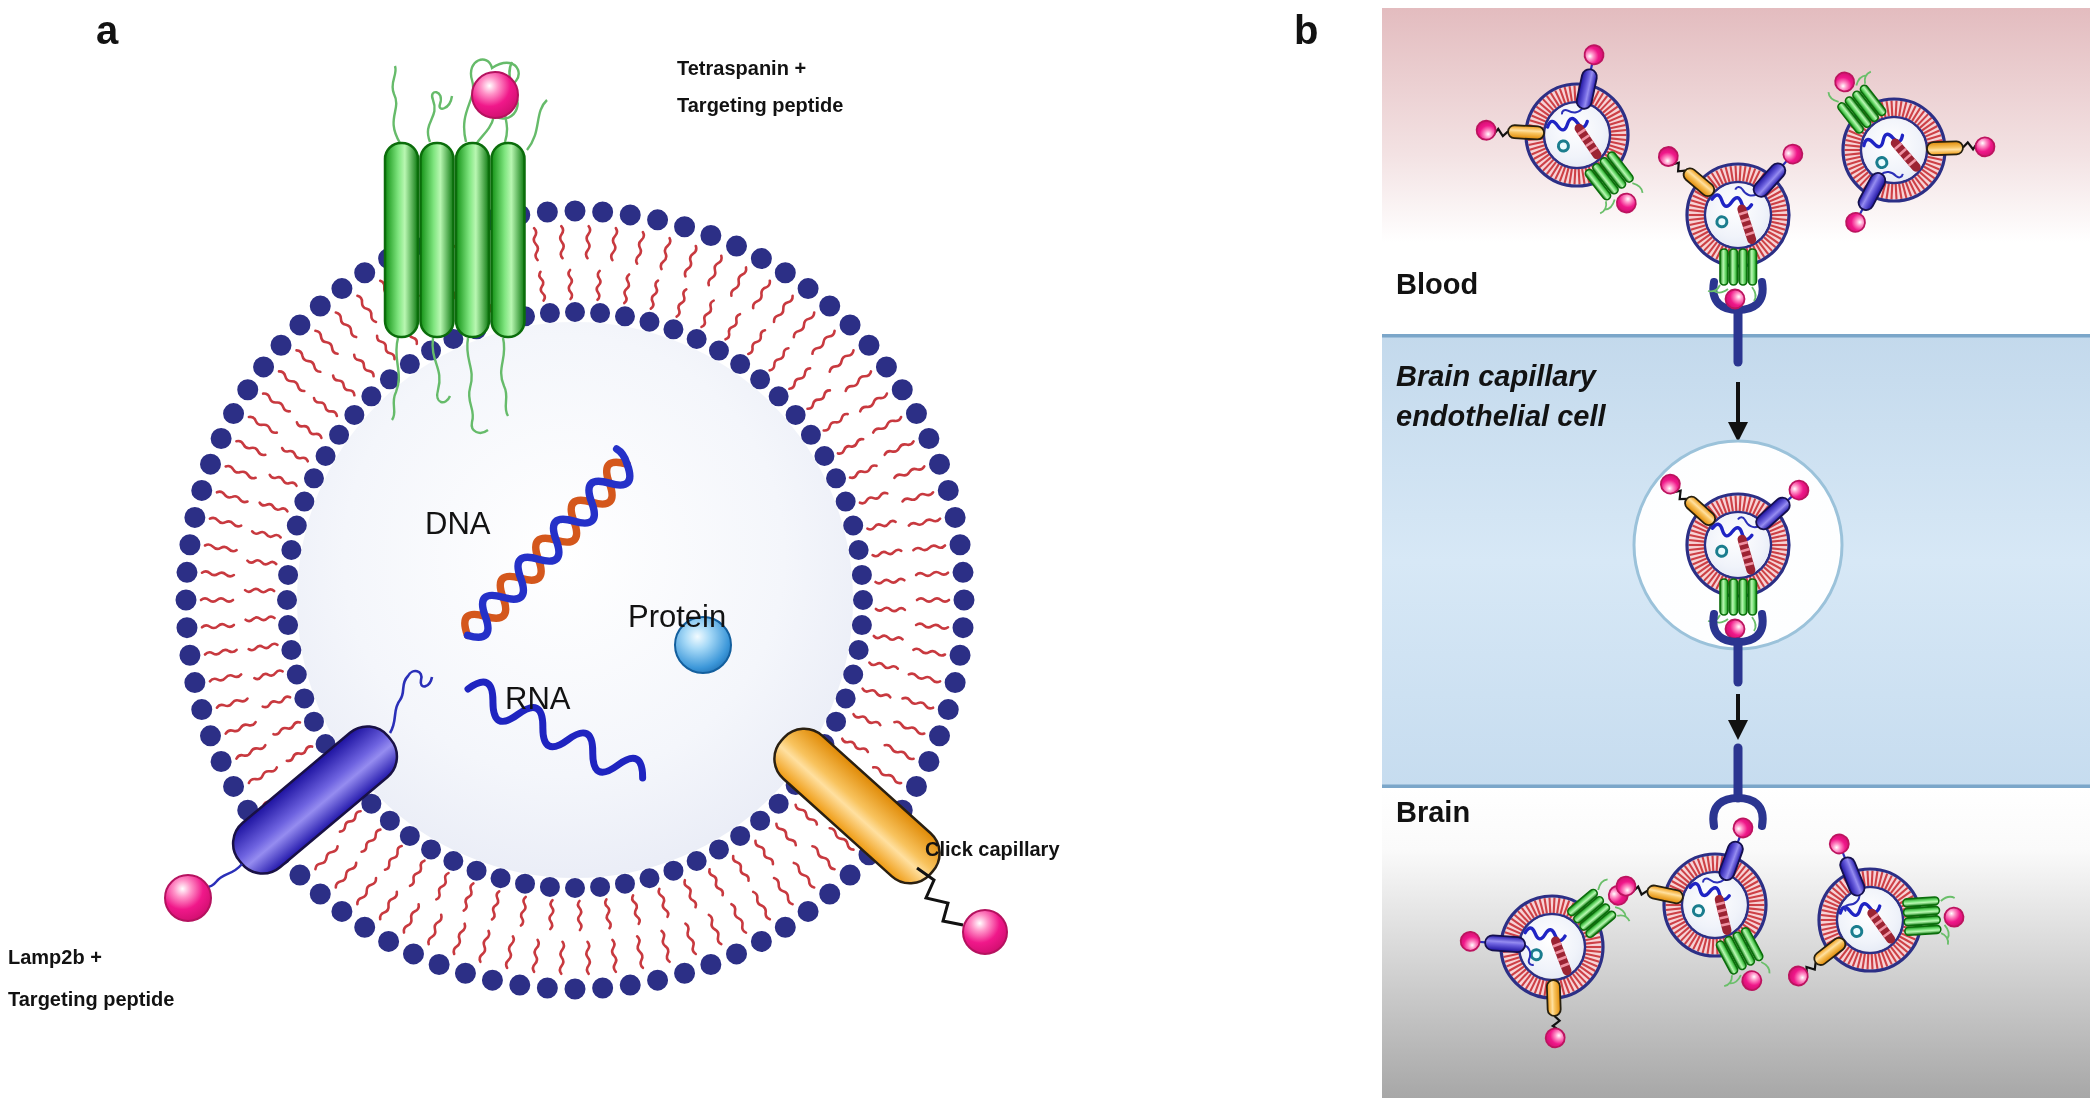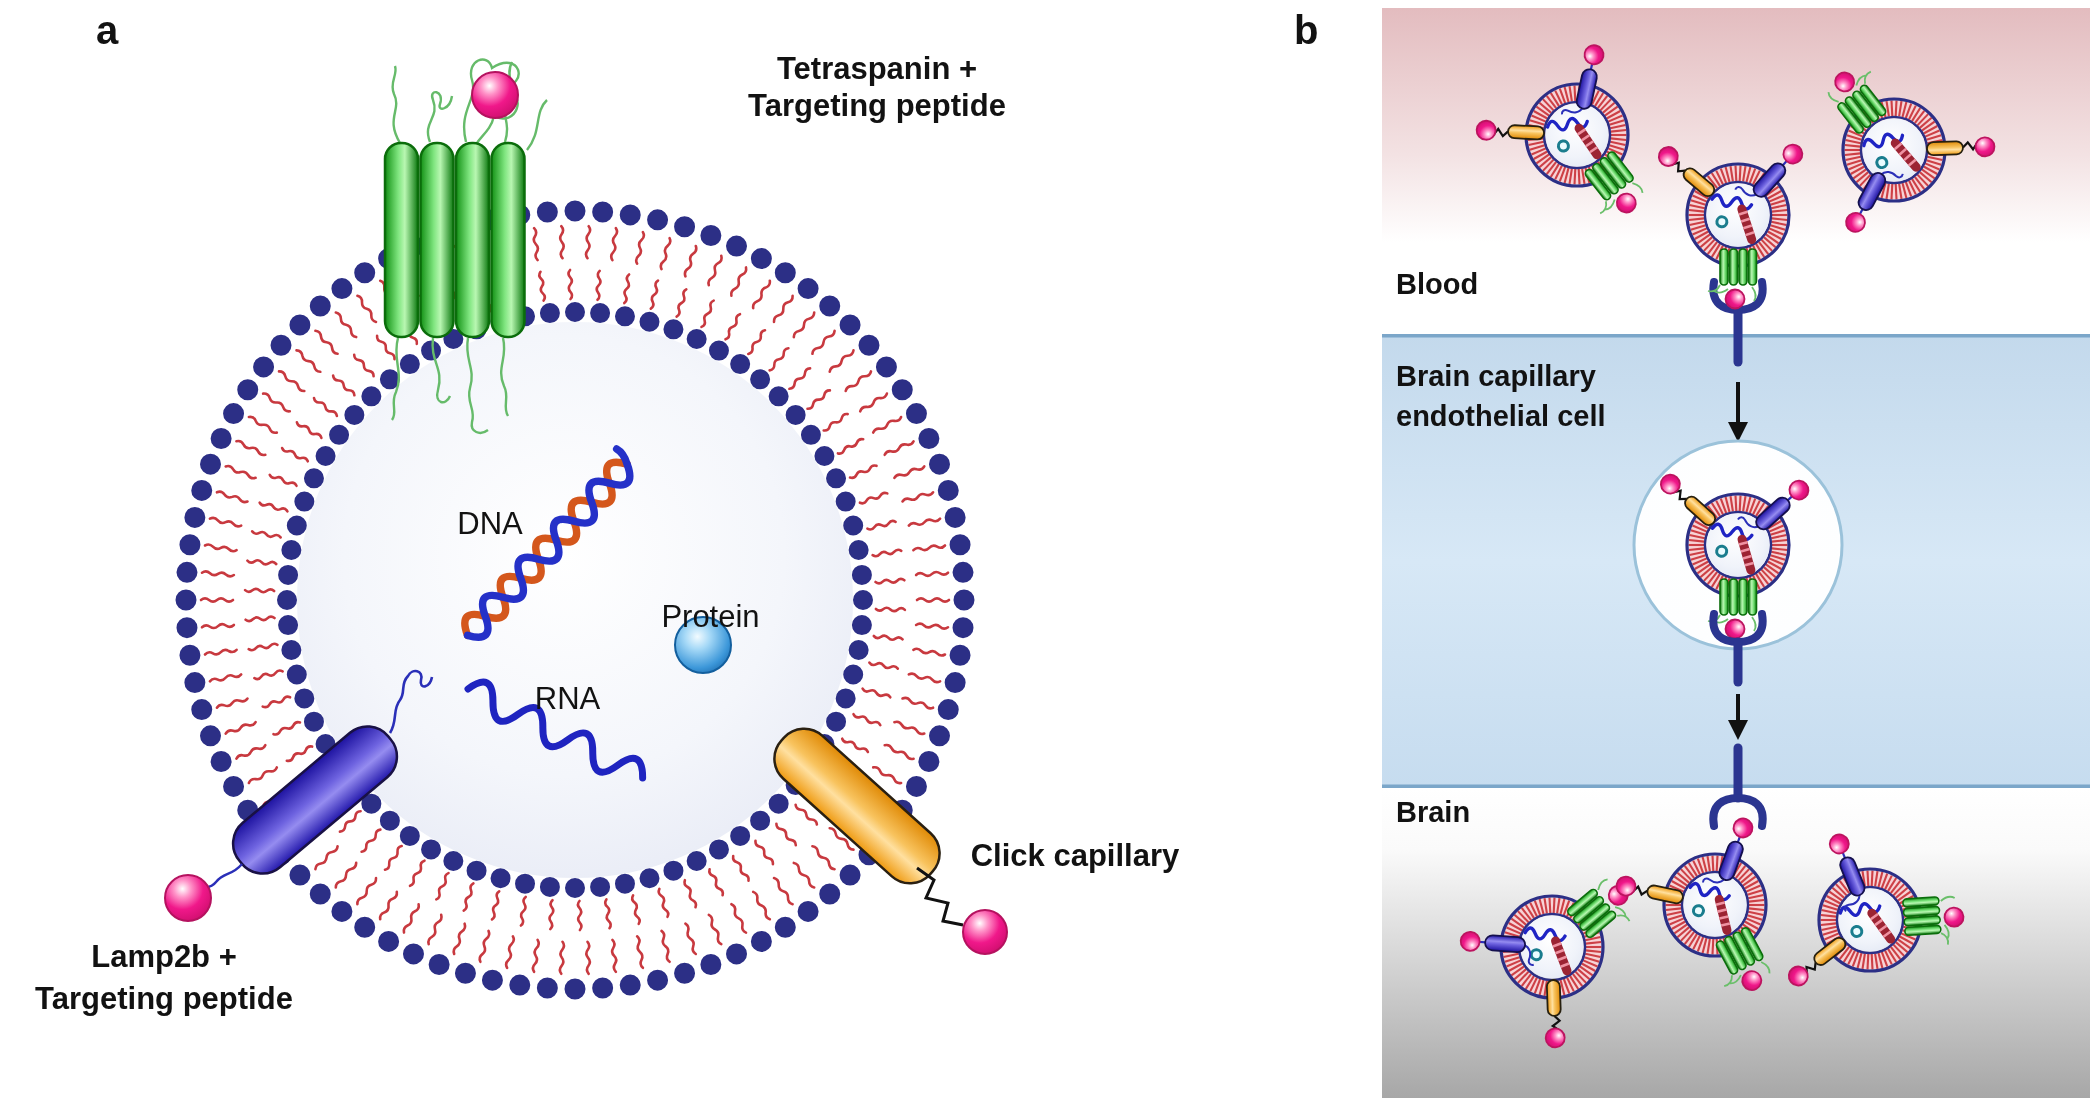--- a/index.html
+++ b/index.html
@@ -1,22 +1,22 @@
 <!DOCTYPE html>
 <html><head>
 <meta charset="utf-8">
 <style>
   html,body{margin:0;padding:0;background:#ffffff;}
   #fig{position:relative;width:2098px;height:1098px;background:#ffffff;overflow:hidden;
        font-family:"Liberation Sans",sans-serif;}
   #art{position:absolute;left:0;top:0;}
   .lbl{position:absolute;color:#121212;font-weight:700;white-space:nowrap;}
   .panel-letter{font-size:40px;}
-  .ann{font-size:31px;text-align:center;white-space:normal;}
-  .cargo{font-weight:400;font-size:31px;text-align:center;}
+  .ann{font-size:20px;white-space:normal;}
+  .cargo{font-weight:400;font-size:31px;text-align:left;}
   .zone{font-size:29px;}
 </style>
 </head>
 <body>
 
 <div id="fig">
 
 <svg id="art" width="2098" height="1098" viewBox="0 0 2098 1098">
   <defs>
     <radialGradient id="gIntBig" cx="48%" cy="42%" r="72%">
@@ -556,19 +556,19 @@
 <div class="lbl cargo" style="left:505px;top:669px;width:125px;margin-top:12px;">RNA</div>
 
 <div class="lbl ann" style="left:8px;top:936px;width:312px;line-height:42px;">
   <div>Lamp2b +</div>
   <div>Targeting peptide</div>
 </div>
 
 <div class="lbl ann" style="left:925px;top:838px;width:300px;">Click capillary</div>
 
 <div class="lbl zone" style="left:1396px;top:268px;">Blood</div>
-<div class="lbl zone" style="left:1396px;top:356px;line-height:40px;">
+<div class="lbl zone" style="left:1396px;top:356px;line-height:40px;font-style:italic;">
   <div>Brain capillary</div>
   <div>endothelial cell</div>
 </div>
 <div class="lbl zone" style="left:1396px;top:796px;">Brain</div>
 
 </div>
 
 </body></html>

